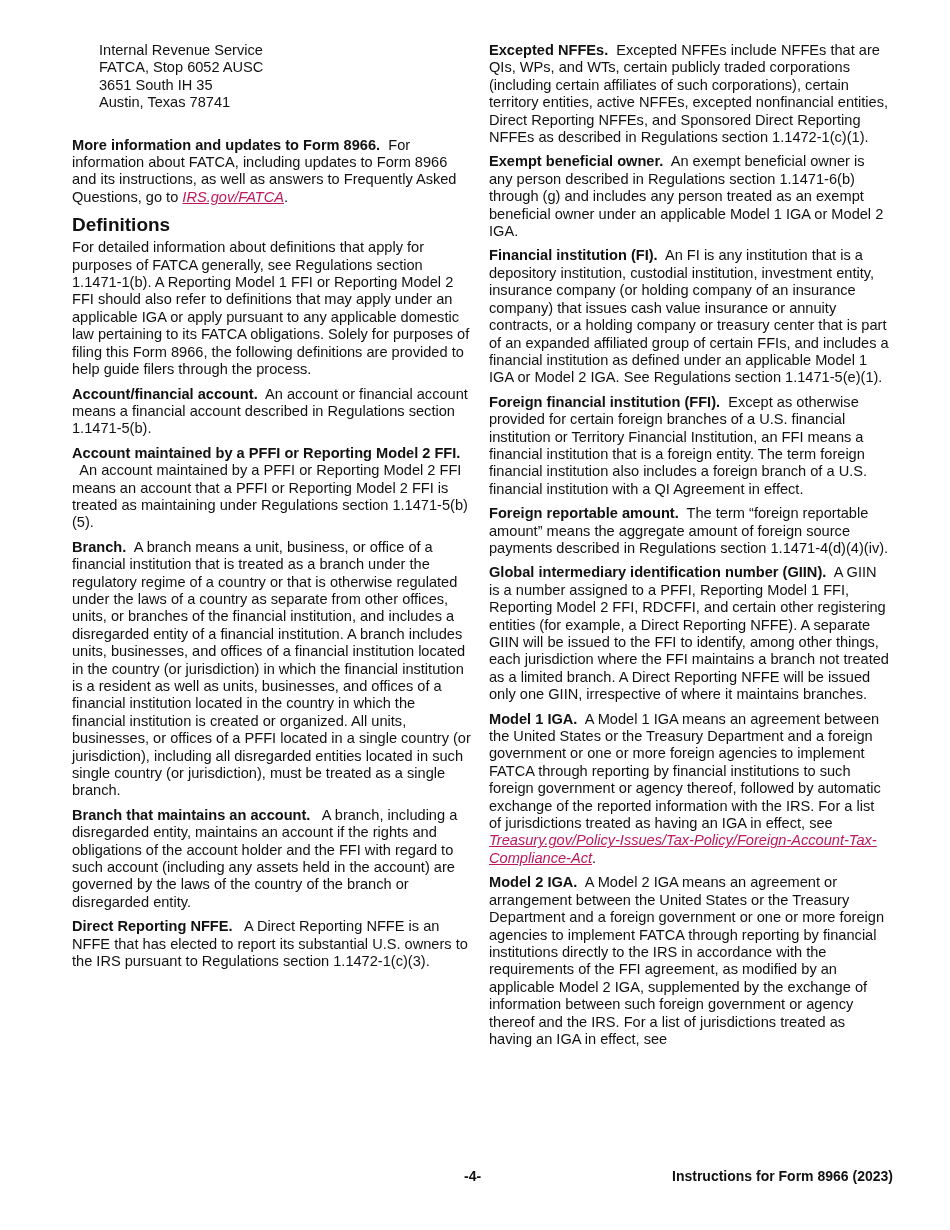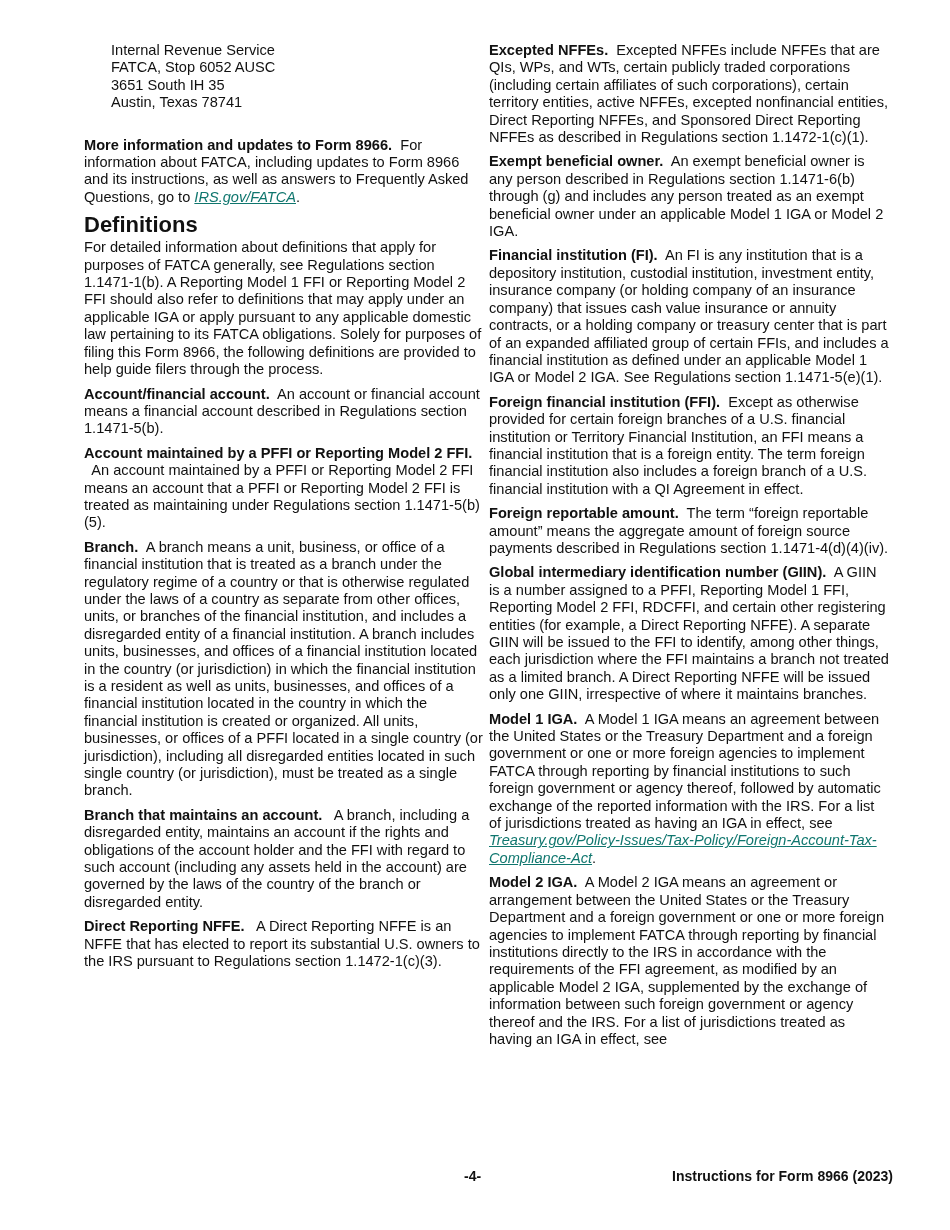--- a/index.html
+++ b/index.html
@@ -2,29 +2,29 @@
 <html><head>
 <meta charset="utf-8">
 <style>
   html, body { margin: 0; padding: 0; background: #ffffff; }
   body {
     width: 950px; height: 1230px; position: relative; overflow: hidden;
     font-family: "Liberation Sans", sans-serif; color: #111111;
     font-size: 14.6px; line-height: 17.4px;
   }
   .col { position: absolute; top: 42px; }
-  .col-left { left: 84px; width: 400px; }
+  .col-left { left: 72px; width: 400px; }
   .col-right { left: 489px; width: 400px; }
   .address { padding-left: 27px; margin-bottom: 25px; }
   .address div { white-space: nowrap; }
   p { margin: 0 0 7px 0; }
   .term { font-weight: bold; }
   .sp { white-space: pre; }
-  a.link { color: #0f766e; font-style: italic; text-decoration: underline; }
-  h2 { font-size: 22px; line-height: 24px; font-weight: bold; margin: 3px 0 2px 0; }
+  a.link { color: #be185d; font-style: italic; text-decoration: underline; }
+  h2 { font-size: 19px; line-height: 24px; font-weight: bold; margin: 3px 0 2px 0; }
   .footer-page { position: absolute; left: 464px; top: 1168px; font-weight: bold; font-size: 14px; }
   .footer-title { position: absolute; left: 672px; top: 1168px; font-weight: bold; font-size: 14px; white-space: nowrap; }
 </style>
 </head>
 <body>
 
 <div class="col col-left">
   <div class="address">
     <div>Internal Revenue Service</div>
     <div>FATCA, Stop 6052 AUSC</div>

